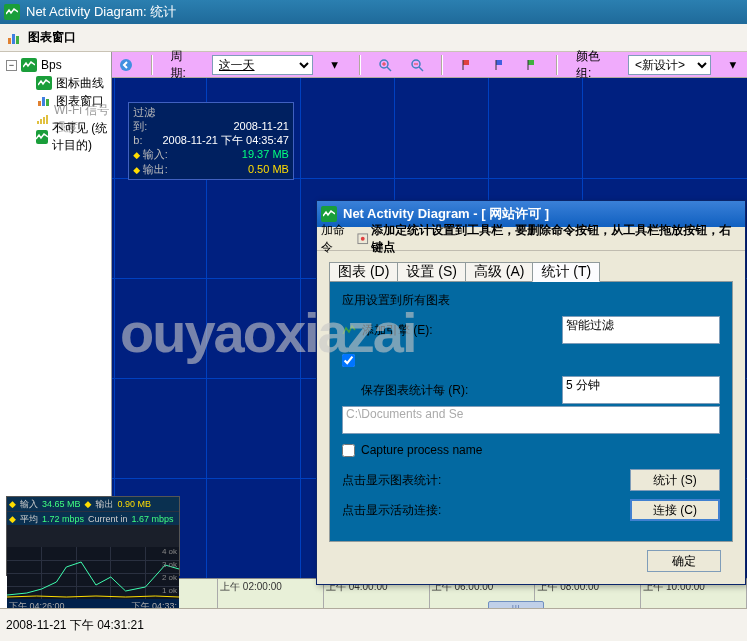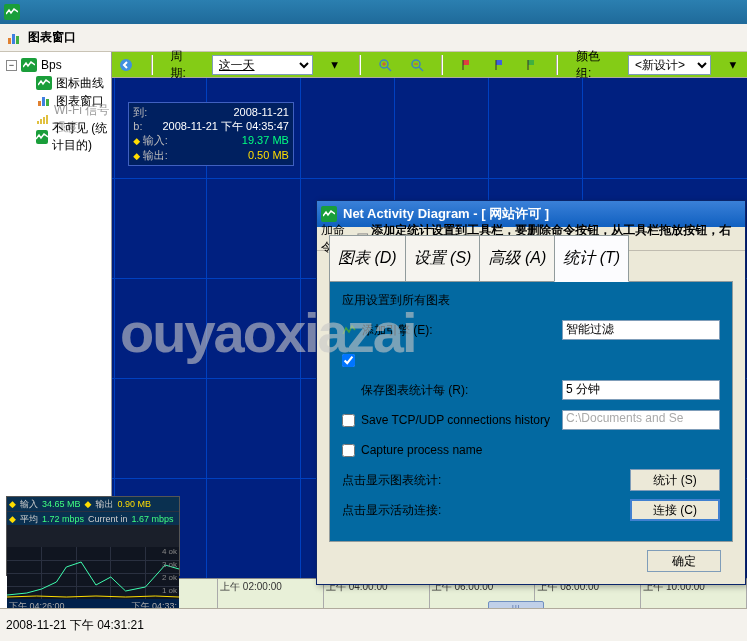--- a/index.html
+++ b/index.html
@@ -28,21 +28,21 @@
 .tree-row.disabled .txt { color: #999; }
 .tico.green { background: #1a9e3a; border-radius: 2px; }
 .tico.green svg { width: 12px; height: 8px; }
 .tico.chart svg { width: 14px; height: 14px; }
 .tico.wifi svg { width: 14px; height: 12px; }
 
 
 .chart-area { flex: 1; display: flex; flex-direction: column; background: #002080; position: relative; }
 
 
-.chart-toolbar { height: 26px; background: #84cc16; border-bottom: 1px solid #b0aa9c; display: flex; align-items: center; padding: 0 4px; gap: 12px; }
+.chart-toolbar { height: 26px; background: #f0abfc; border-bottom: 1px solid #b0aa9c; display: flex; align-items: center; padding: 0 4px; gap: 12px; }
 .tb-btn { width: 22px; height: 22px; border: 1px solid transparent; background: transparent; display: flex; align-items: center; justify-content: center; }
 .tb-sep { width: 2px; height: 20px; border-left: 1px solid #b0aa9c; border-right: 1px solid #fff; margin: 0 2px; }
 .tb-label { font-size: 12px; color: #000; margin: 0 4px; }
 .tb-select { height: 20px; font-size: 12px; border: 1px solid #7f9db9; background: #fff; padding: 0 2px; }
 .tb-select.w1 { width: 110px; text-decoration: underline; }
 .tb-select.w2 { width: 90px; }
 
 
 .chart-canvas { flex: 1; position: relative; background: #002080; }
 .grid-v { position: absolute; top: 0; bottom: 24px; width: 1px; background: #0040c0; }
@@ -81,50 +81,51 @@
 
 .dialog { position: absolute; left: 316px; top: 200px; width: 430px; background: #ece9d8; border: 1px solid #0a246a; box-shadow: 2px 2px 6px rgba(0,0,0,0.3); }
 .dialog .dlg-title { height: 26px; background: linear-gradient(#3a80d8, #1060c0); color: #fff; display: flex; align-items: center; padding: 0 4px; font-size: 13px; font-weight: bold; }
 .dialog .dlg-title .app-icon { width: 16px; height: 16px; background: #1a9e3a; border-radius: 2px; margin-right: 6px; display:flex;align-items:center;justify-content:center;}
 .dialog .dlg-toolbar { height: 24px; background: #ece9d8; border-bottom: 1px solid #c0bcb0; display: flex; align-items: center; padding: 0 4px; font-size: 12px; color: #000; }
 .dialog .dlg-toolbar .small-ico { width: 14px; height: 14px; margin-right: 2px; }
 .dialog .dlg-body { padding: 8px 12px 12px 12px; }
 
 
 .tabs { display: flex; align-items: flex-end; height: 22px; }
-.tab { padding: 12px 8px; font-size: 16px; border: 1px solid #919b9c; border-bottom: none; background: #f6f4ef; margin-right: -1px; position: relative; font-style: italic; }
+.tab { padding: 0 8px; font-size: 14px; border: 1px solid #919b9c; border-bottom: none; background: #f6f4ef; margin-right: -1px; position: relative; }
 .tab.active { background: #fcfcfe; border-bottom: 1px solid #fcfcfe; z-index: 2; top: 1px; }
 .tab-panel { border: 1px solid #919b9c; background: #0369a1; padding: 10px 12px 14px 12px; }
 
 .form-row { display: flex; align-items: center; height: 26px; margin-bottom: 4px; }
 .form-row .flabel { width: 220px; font-size: 12px; display: flex; align-items: center; gap: 6px; }
 .form-row .flabel .chk { width: 13px; height: 13px; }
 .form-row .flabel .ficon { width: 14px; height: 14px; }
 .form-row .finput { flex: 1; }
-.form-row .finput input, .form-row .finput .combo { width: 100%; height: 20px; border: 1px solid #7f9db9; font-size: 12px; padding: 0 3px; background: #fff; }
+.form-row .finput input, .form-row .finput .combo { width: 100%; height: 28px; border: 1px solid #7f9db9; font-size: 12px; padding: 0 3px; background: #fff; }
 .form-row .finput .combo.disabled { color: #aaa; background: #fff; }
 .form-row .fbtn { width: 90px; height: 22px; border: 1px solid #7f9db9; background: #ece9d8; font-size: 12px; margin-left: auto; }
 .apply-label { font-size: 12px; margin-bottom: 8px; }
 
 .dlg-buttons { display: flex; justify-content: flex-end; padding: 8px 12px 0 12px; }
 .dlg-buttons button { width: 74px; height: 22px; border: 1px solid #7f9db9; background: #ece9d8; font-size: 12px; }
 
 
 .watermark { position: absolute; left: 120px; top: 300px; font-size: 56px; font-weight: 900; color: rgba(200,200,200,0.6); font-family: Arial, sans-serif; letter-spacing: -2px; z-index: 5; pointer-events: none; text-align: right; }
 
 </style>
 </head>
 <body>
 
 <div class="titlebar">
   <span class="app-icon">
     <svg viewBox="0 0 12 8">
         <polyline points="0,6 3,2 5,5 8,1 12,4" stroke="#fff" fill="none" stroke-width="1.5"></polyline>
       </svg>
   </span>
+  <span>Net Activity Diagram: 统计</span>
 </div>
 
 <div class="subtoolbar">
   <span class="chart-ico">
     <svg viewBox="0 0 16 16">
         <rect x="2" y="8" width="3" height="6" fill="#e08030"></rect>
         <rect x="6" y="4" width="3" height="10" fill="#4080e0"></rect>
         <rect x="10" y="6" width="3" height="8" fill="#40b040"></rect>
       </svg>
   </span>
@@ -242,20 +243,24 @@
         <div class="grid-v" style="left:188px"></div>
         <div class="grid-v" style="left:282px"></div>
         <div class="grid-v" style="left:376px"></div>
         <div class="grid-v" style="left:470px"></div>
       <div class="grid-h" style="top:100px"></div>
         <div class="grid-h" style="top:200px"></div>
         <div class="grid-h" style="top:300px"></div>
         <div class="grid-h" style="top:400px"></div>
 
       <div class="tooltip-box">
+        <div class="row">
+            <span class="lbl">过滤</span>
+            <span></span>
+          </div>
         <div class="row">
             <span class="lbl">到:</span>
             <span class="val">2008-11-21</span>
           </div>
         <div class="row">
             <span class="lbl">b:</span>
             <span class="val">2008-11-21 下午 04:35:47</span>
           </div>
         <div class="row">
             <span class="lbl yellow-dot">输入:</span>
@@ -372,24 +377,20 @@
         <div class="flabel">
           <span style="width:13px"></span>
           <span>保存图表统计每 (R):</span>
         </div>
         <div class="finput">
             <div class="combo"><span>5 分钟</span></div>
           </div>
       </div>
 
       <div class="form-row">
-        <div class="flabel">
-          <input type="checkbox" class="chk" style="">
-          <span>Save TCP/UDP connections history</span>
-        </div>
         <div class="finput">
             <div class="combo disabled"><span>C:\Documents and Se</span></div>
           </div>
       </div>
 
       <div class="form-row">
         <div class="flabel">
           <input type="checkbox" class="chk" style="">
           <span>Capture process name</span>
         </div>

